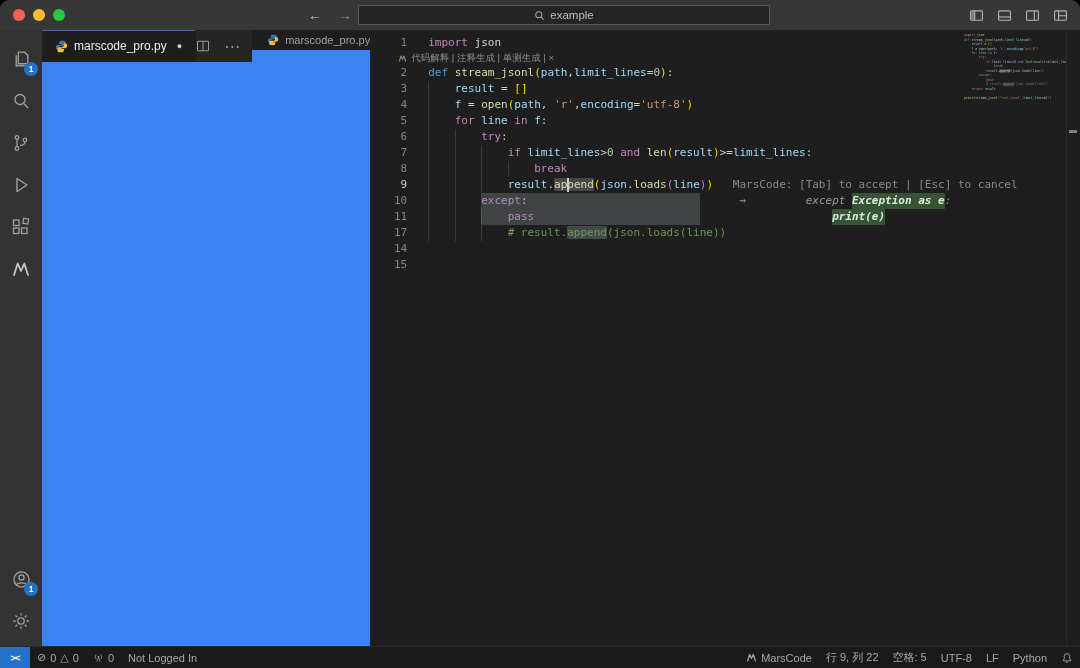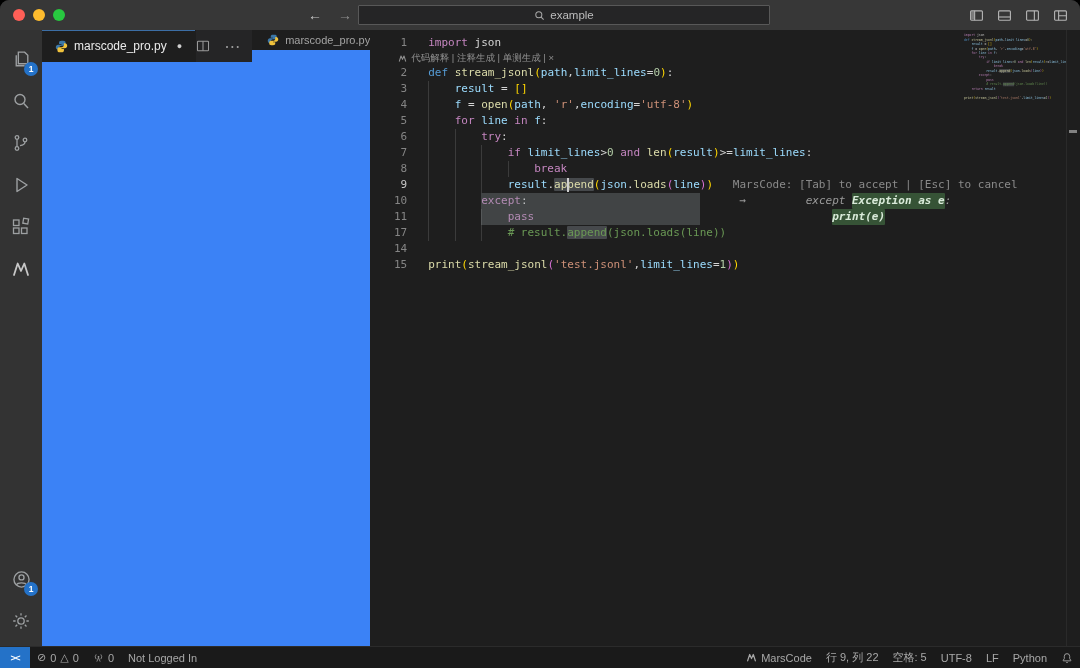--- a/index.html
+++ b/index.html
@@ -268,21 +268,20 @@
             <div class="line">
               <span class="ln">17</span>
               <div class="lc"><i class="guide" style="left: 0ch;"></i><i class="guide" style="left: 4ch;"></i><i class="guide" style="left: 8ch;"></i><span class="tk cm">            # result.</span><span class="tk cm whl">append</span><span class="tk cm">(json.loads(line))</span></div>
             </div>
             <div class="line">
               <span class="ln">14</span>
               <div class="lc"></div>
             </div>
             <div class="line">
               <span class="ln">15</span>
-              <div class="lc"><span class="tk fn">print</span><span class="tk br1">(</span><span class="tk fn">stream_jsonl</span><span class="tk br2">(</span><span class="tk str">'test.jsonl'</span><span class="tk fg">,</span><span class="tk var">limit_lines</span><span class="tk fg">=</span><span class="tk num">1</span><span class="tk br2">)</span><span class="tk br1">)</span></div>
             </div>
           </div>
         <div class="minimap">
             <div class="code mini-clone">
               <div class="line">
                 <div class="lc"><span class="tk kw">import</span><span class="tk fg"> </span><span class="tk fg">json</span></div>
               </div>
               <div class="line">
                 <div class="lc"><span class="tk defkw">def</span><span class="tk fg"> </span><span class="tk fn">stream_jsonl</span><span class="tk br1">(</span><span class="tk var">path</span><span class="tk fg">,</span><span class="tk var">limit_lines</span><span class="tk fg">=</span><span class="tk num">0</span><span class="tk br1">)</span><span class="tk fg">:</span></div>
               </div>

